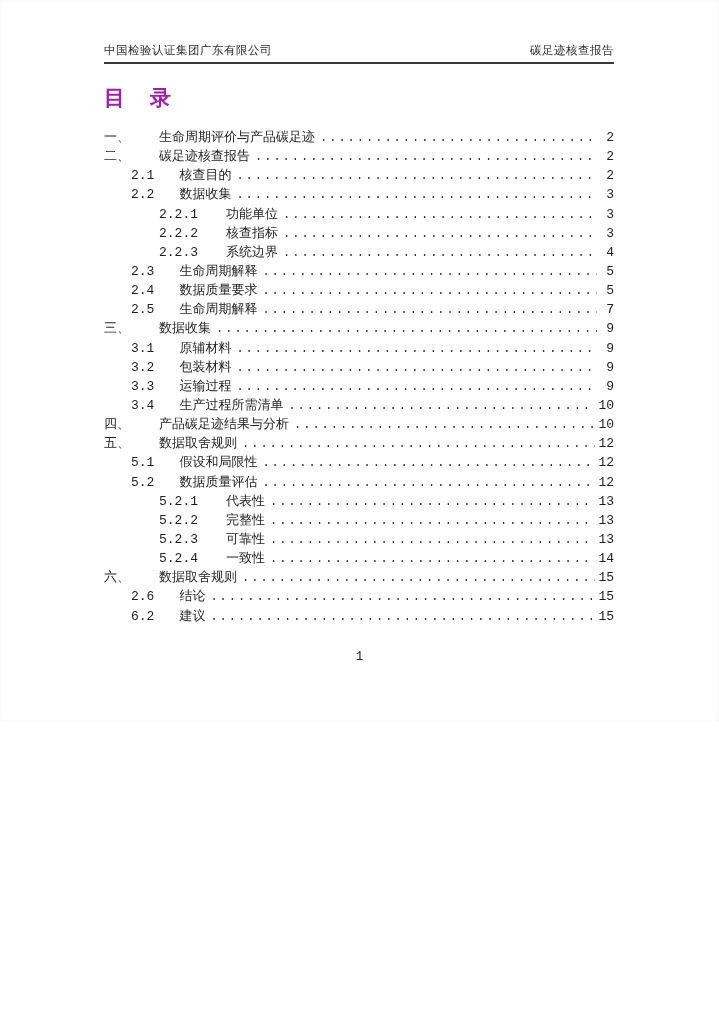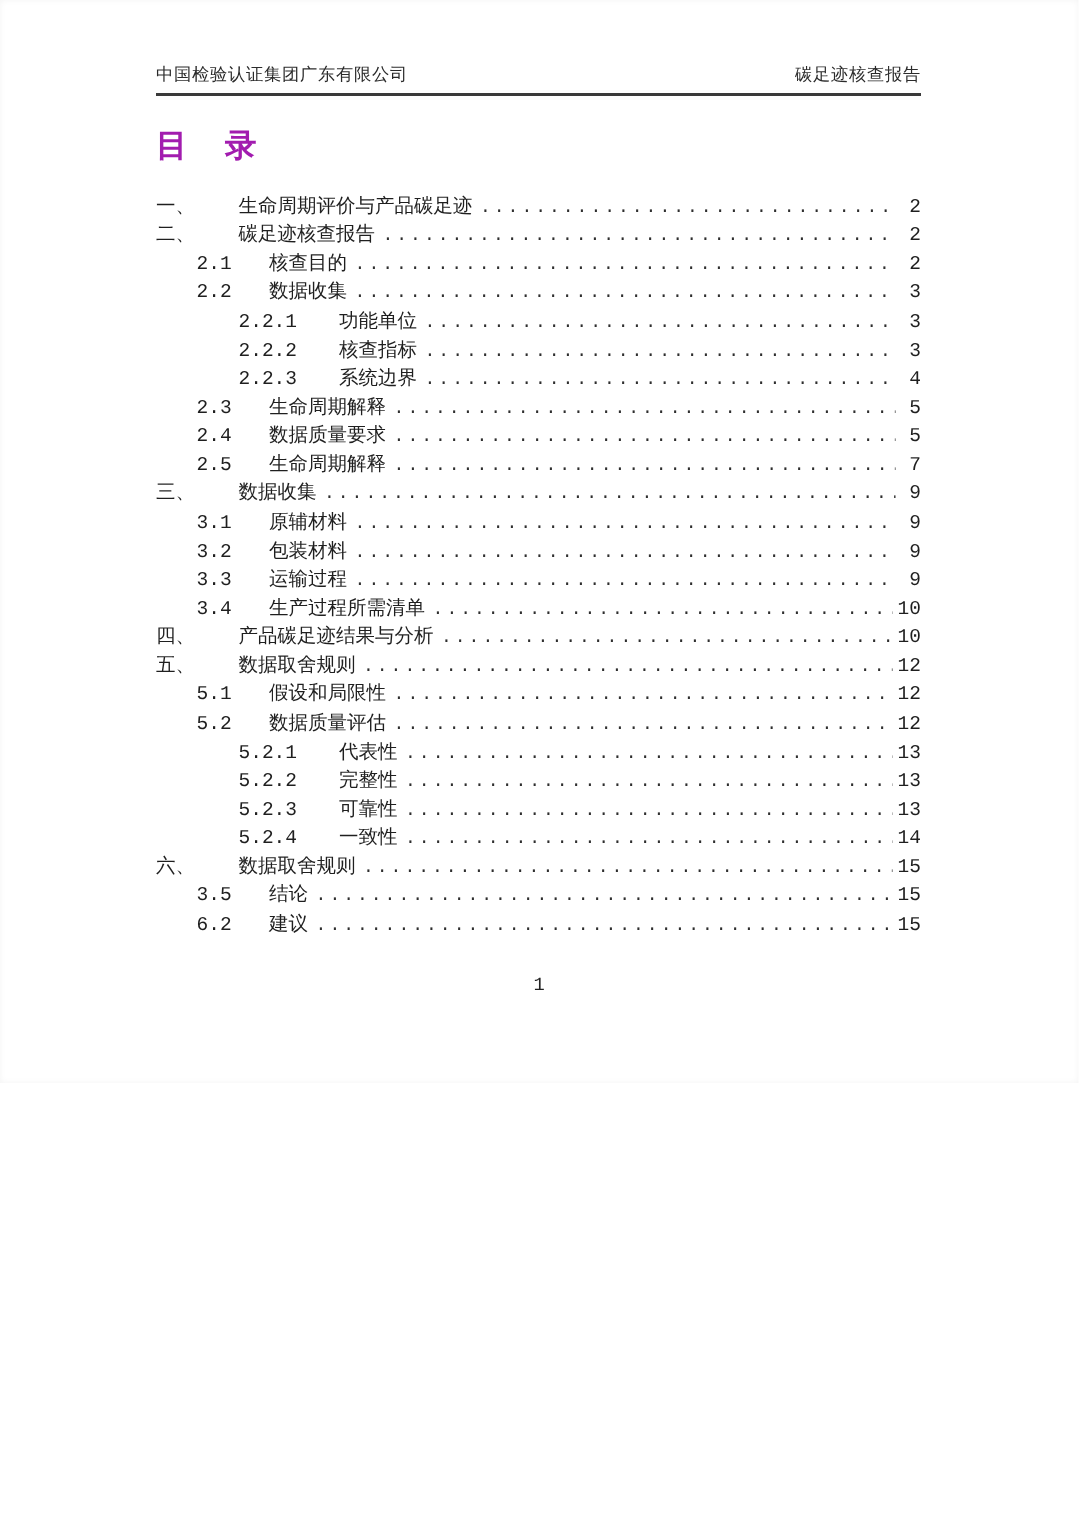--- a/index.html
+++ b/index.html
@@ -244,21 +244,21 @@
         <span class="dots">............................................................................................................................................................................................................................</span>
         <span class="pg">14</span>
       </div>
       <div class="toc-row lvl1">
         <span class="num">六、</span>
         <span class="label">数据取舍规则</span>
         <span class="dots">............................................................................................................................................................................................................................</span>
         <span class="pg">15</span>
       </div>
       <div class="toc-row lvl2">
-        <span class="num">3.5</span>
+        <span class="num">2.6</span>
         <span class="label">结论</span>
         <span class="dots">............................................................................................................................................................................................................................</span>
         <span class="pg">15</span>
       </div>
       <div class="toc-row lvl2">
         <span class="num">6.2</span>
         <span class="label">建议</span>
         <span class="dots">............................................................................................................................................................................................................................</span>
         <span class="pg">15</span>
       </div>

